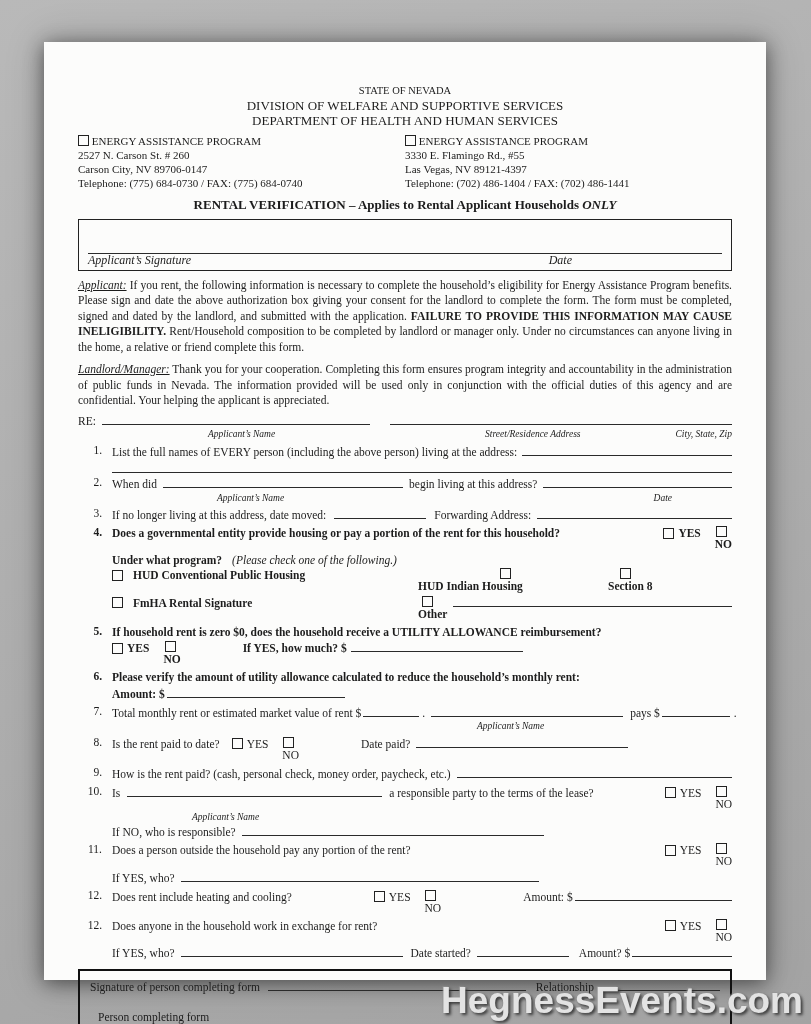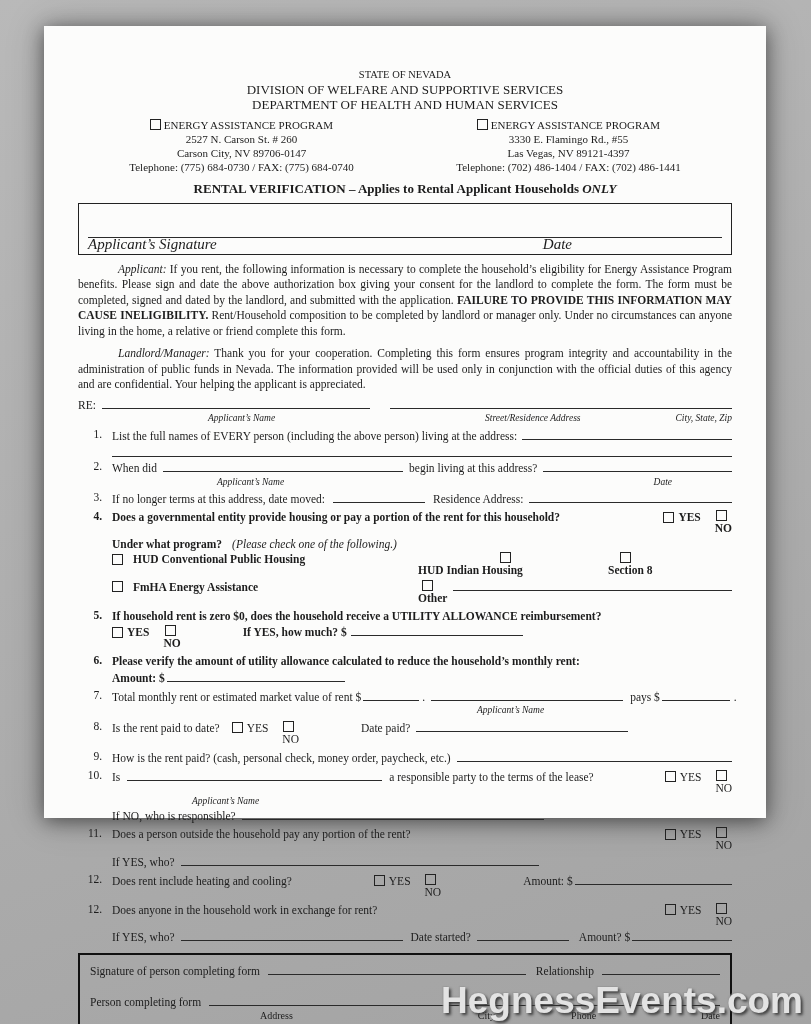--- a/index.html
+++ b/index.html
@@ -3,42 +3,42 @@
 <meta charset="utf-8">
 <style>
   html,body{margin:0;padding:0;}
   body{
     width:811px;height:1024px;position:relative;overflow:hidden;
     background:linear-gradient(160deg,#b9b9b9 0%,#b0b0b0 40%,#a3a3a3 100%);
     font-family:"Liberation Serif","DejaVu Serif",serif;
     color:#1c1c1c;
   }
   .paper{
-    position:absolute;left:44px;top:26px;width:722px;height:792px;
+    position:absolute;left:44px;top:42px;width:722px;height:938px;
     background:#fcfcfb;
     box-shadow:0 3px 18px rgba(0,0,0,.48),0 0 36px rgba(0,0,0,.22);
     box-sizing:border-box;
     padding:42px 34px 0 34px;
     font-size:11.5px;line-height:14.5px;
   }
   .center{text-align:center;}
   .hdr-state{font-size:10.5px;line-height:14px;}
   .hdr-dept{font-size:13px;line-height:15px;}
   .offices{display:flex;margin-top:6px;}
-  .office{flex:1;text-align:center;font-size:11px;line-height:14px;}
+  .office{flex:1;text-align:left;font-size:11px;line-height:14px;}
   .office .prog{white-space:nowrap;}
   .title{font-weight:bold;font-size:13px;margin-top:8px;}
   .title .em{font-style:italic;}
   .authbox{border:1.6px solid #222;margin-top:6px;padding:5px 9px 3px 9px;}
   .authbox .atext{line-height:16px;}
   .authbox .lbl{font-weight:bold;}
   .sigline{border-bottom:1px solid #2a2a2a;height:26px;margin-top:2px;}
-  .siglabels{display:flex;font-style:italic;font-size:15px;line-height:13px;}
+  .siglabels{display:flex;font-style:italic;font-size:12px;line-height:13px;}
   .para{text-align:justify;margin-top:7px;line-height:15.5px;}
-  .para .plbl{font-style:italic;margin-left:40px;}
+  .para .plbl{font-style:italic;text-decoration:underline;}
   .b{font-weight:bold;}
   .bl{display:inline-block;border-bottom:1px solid #2a2a2a;height:11px;vertical-align:baseline;}
   .row{display:flex;align-items:baseline;}
   .grow{flex:1;}
   .cb{display:inline-block;width:9px;height:9px;border:1.2px solid #222;flex:none;vertical-align:-1px;}
   .yn{display:inline-flex;align-items:baseline;white-space:nowrap;}
   .yn .cb{margin-right:4px;align-self:center;}
   .yn + .yn{margin-left:14px;flex-direction:column;}
   .sub{display:flex;font-style:italic;font-size:9.5px;line-height:12px;}
   .re{display:flex;align-items:baseline;margin-top:4px;}
@@ -140,23 +140,23 @@
             <span style="margin-left:105px;">Applicant’s Name</span>
             <span style="margin-left:auto;margin-right:60px;">Date</span>
           </div>
       </div>
     </div>
 
     <div class="q">
       <span class="qn">3.</span>
       <div class="qc">
         <div class="row">
-            <span class="ws">If no longer terms at this address, date moved:</span>
+            <span class="ws">If no longer living at this address, date moved:</span>
             <span class="bl" style="width:92px;margin:0 8px;"></span>
-            <span class="ws">Residence Address:</span>
+            <span class="ws">Forwarding Address:</span>
             <span class="bl grow" style="margin-left:6px;"></span>
           </div>
       </div>
     </div>
 
     <div class="q b">
       <span class="qn">4.</span>
       <div class="qc">
         <div class="row">
             <span>Does a governmental entity provide housing or pay a portion of the rent for this household?</span>
@@ -183,21 +183,21 @@
               <span style="margin-left:6px;">HUD Indian Housing</span>
             </span>
           <span class="yn" style="margin-left:0;">
               <span class="cb"></span>
               <span style="margin-left:6px;">Section 8</span>
             </span>
         </div>
         <div class="row">
           <span class="yn" style="width:300px;">
               <span class="cb"></span>
-              <span style="margin-left:6px;">FmHA Energy Assistance</span>
+              <span style="margin-left:6px;">FmHA Rental Signature</span>
             </span>
           <span class="yn" style="margin-left:0;">
               <span class="cb"></span>
               <span style="margin-left:6px;">Other</span>
             </span>
           <span class="bl grow" style="margin-left:6px;"></span>
         </div>
       </div>
     </div>
 
@@ -375,21 +375,21 @@
 
   </div>
 
   <div class="sigbox">
     <div class="row">
         <span class="ws">Signature of person completing form</span>
         <span class="bl grow" style="margin:0 10px 0 8px;"></span>
         <span class="ws">Relationship</span>
         <span class="bl" style="width:118px;margin-left:8px;"></span>
       </div>
-    <div class="row" style="margin-top:16px;">
+    <div class="row" style="margin-top:16px;flex-direction:column;">
         <span class="ws">Person completing form</span>
         <span class="bl grow" style="margin-left:8px;"></span>
       </div>
     <div class="sub" style="font-style:normal;font-size:10px;">
       <span style="margin-left:170px;">Address</span>
       <span style="margin-left:185px;">City, State, Zip</span>
       <span style="margin-left:55px;">Phone</span>
       <span style="margin-left:105px;">Date</span>
     </div>
     <div class="row" style="margin-top:2px;flex-direction:column;">

